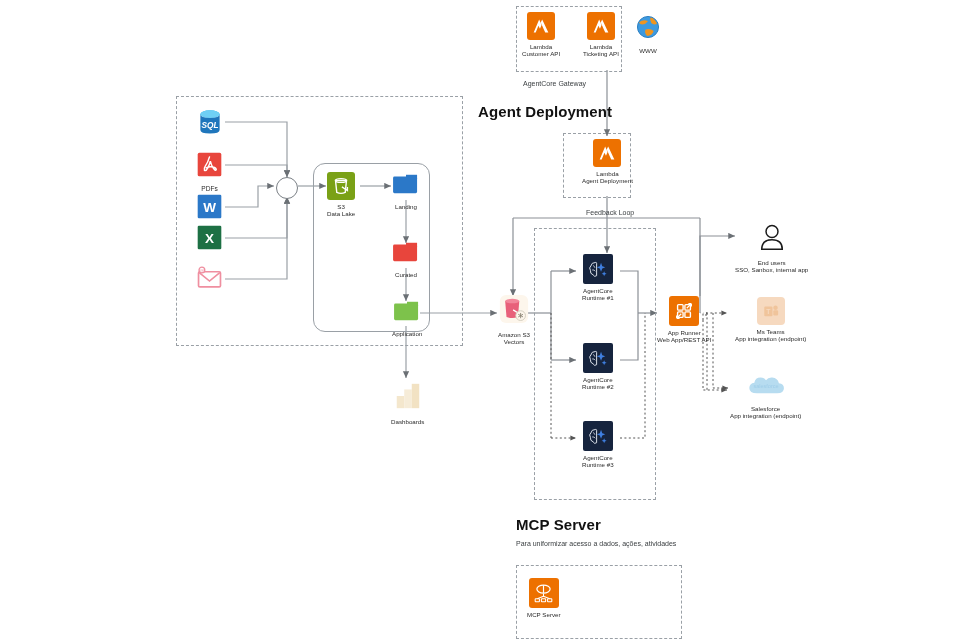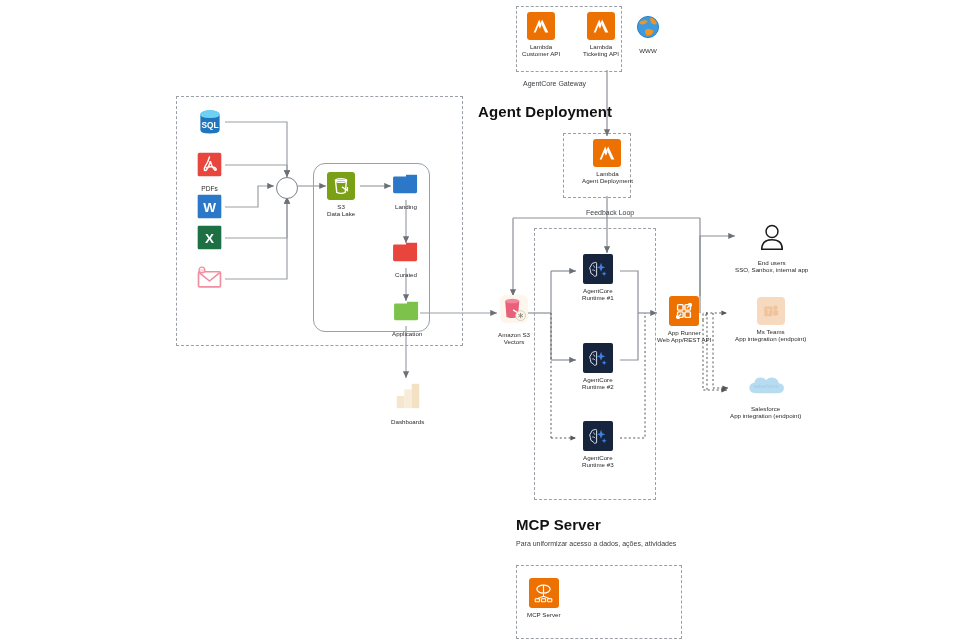--- a/index.html
+++ b/index.html
@@ -190,21 +190,21 @@
     <div class="cap cap-xs">
       <div>Lambda</div>
       <div>Agent Deployment</div>
     </div>
   </div>
 
   <div class="dashgroup" style="left:176px;top:96px;width:285px;height:248px;"></div>
 
   <div class="bracket" style="left:313px;top:163px;width:115px;height:167px;"></div>
 
-  <div class="node" style="left:196px;top:108px;">
+  <div class="node" style="left:196px;top:108px;font-style:italic;">
     <div>
       <svg width="28" height="28" viewBox="0 0 32 32" aria-hidden="true">
         <ellipse cx="16" cy="7" rx="11" ry="4.3" fill="#39b4e8"></ellipse>
         <path d="M5 7 L5 25 Q5 29 16 29 Q27 29 27 25 L27 7 Q27 11 16 11 Q5 11 5 7 Z" fill="#1f76bc"></path>
         <ellipse cx="16" cy="7" rx="11" ry="4.3" fill="#6fd0f5"></ellipse>
         <text x="16" y="23" font-size="9.5" font-weight="bold" fill="#ffffff" text-anchor="middle" font-family="Liberation Sans, sans-serif">SQL</text>
       </svg>
     </div>
   </div>
 

